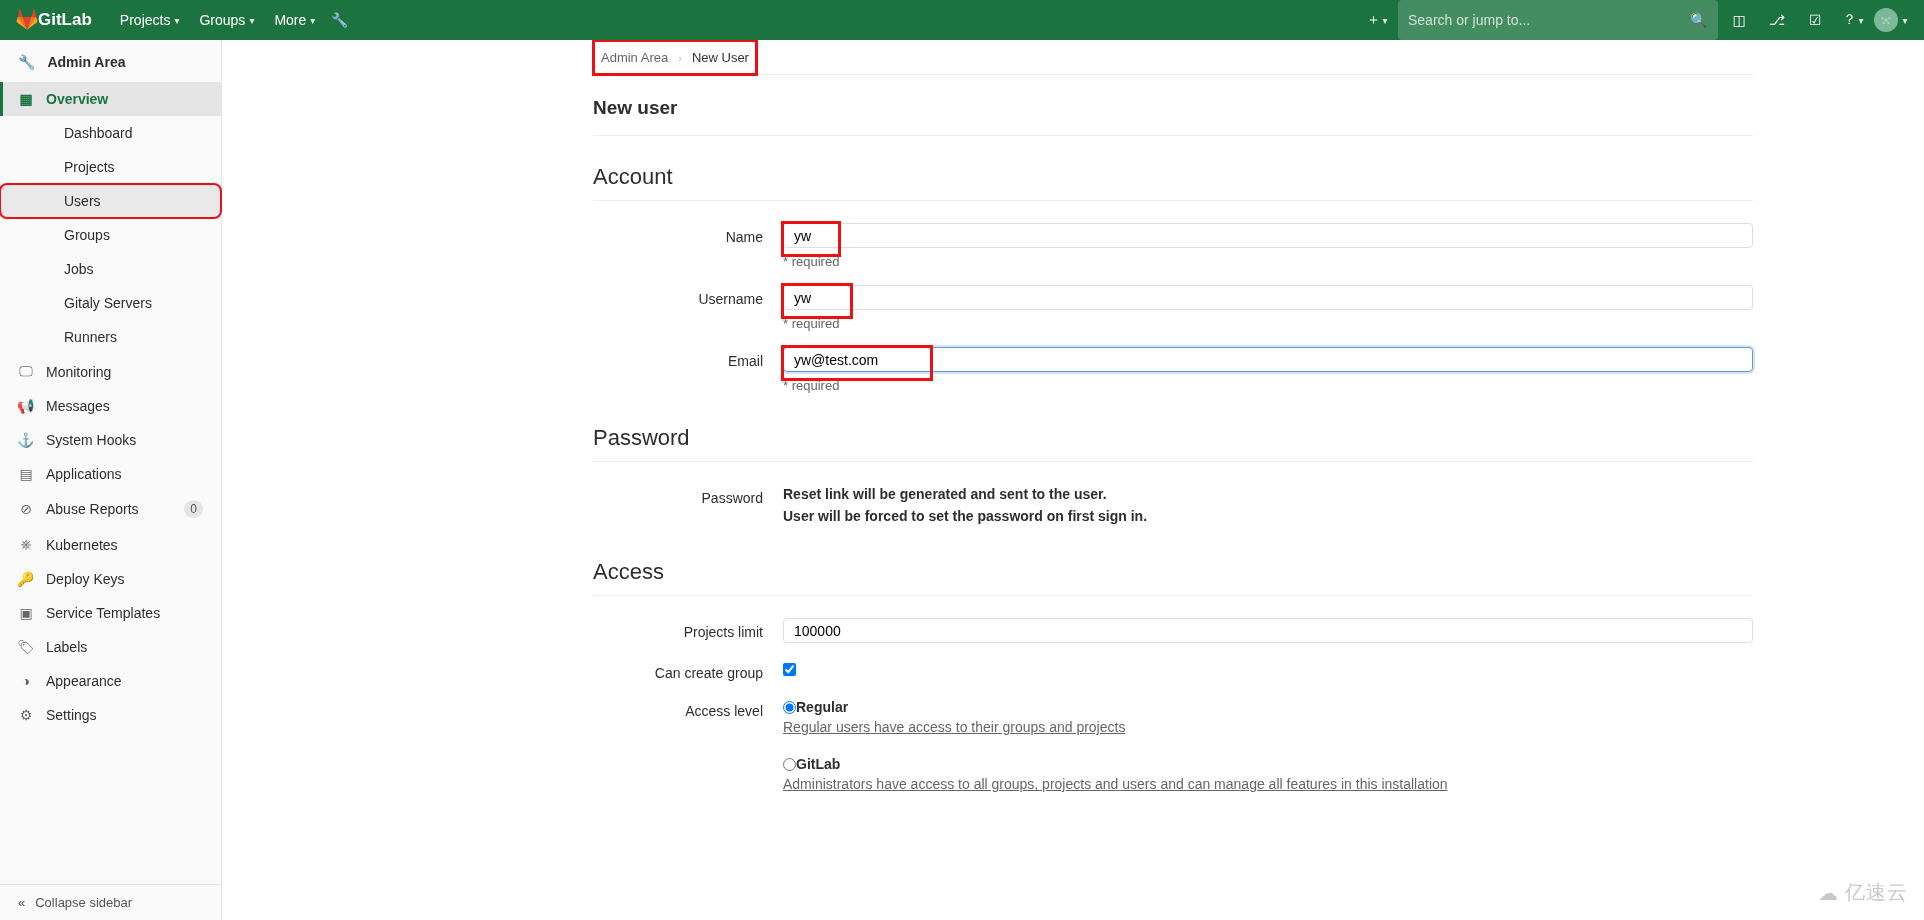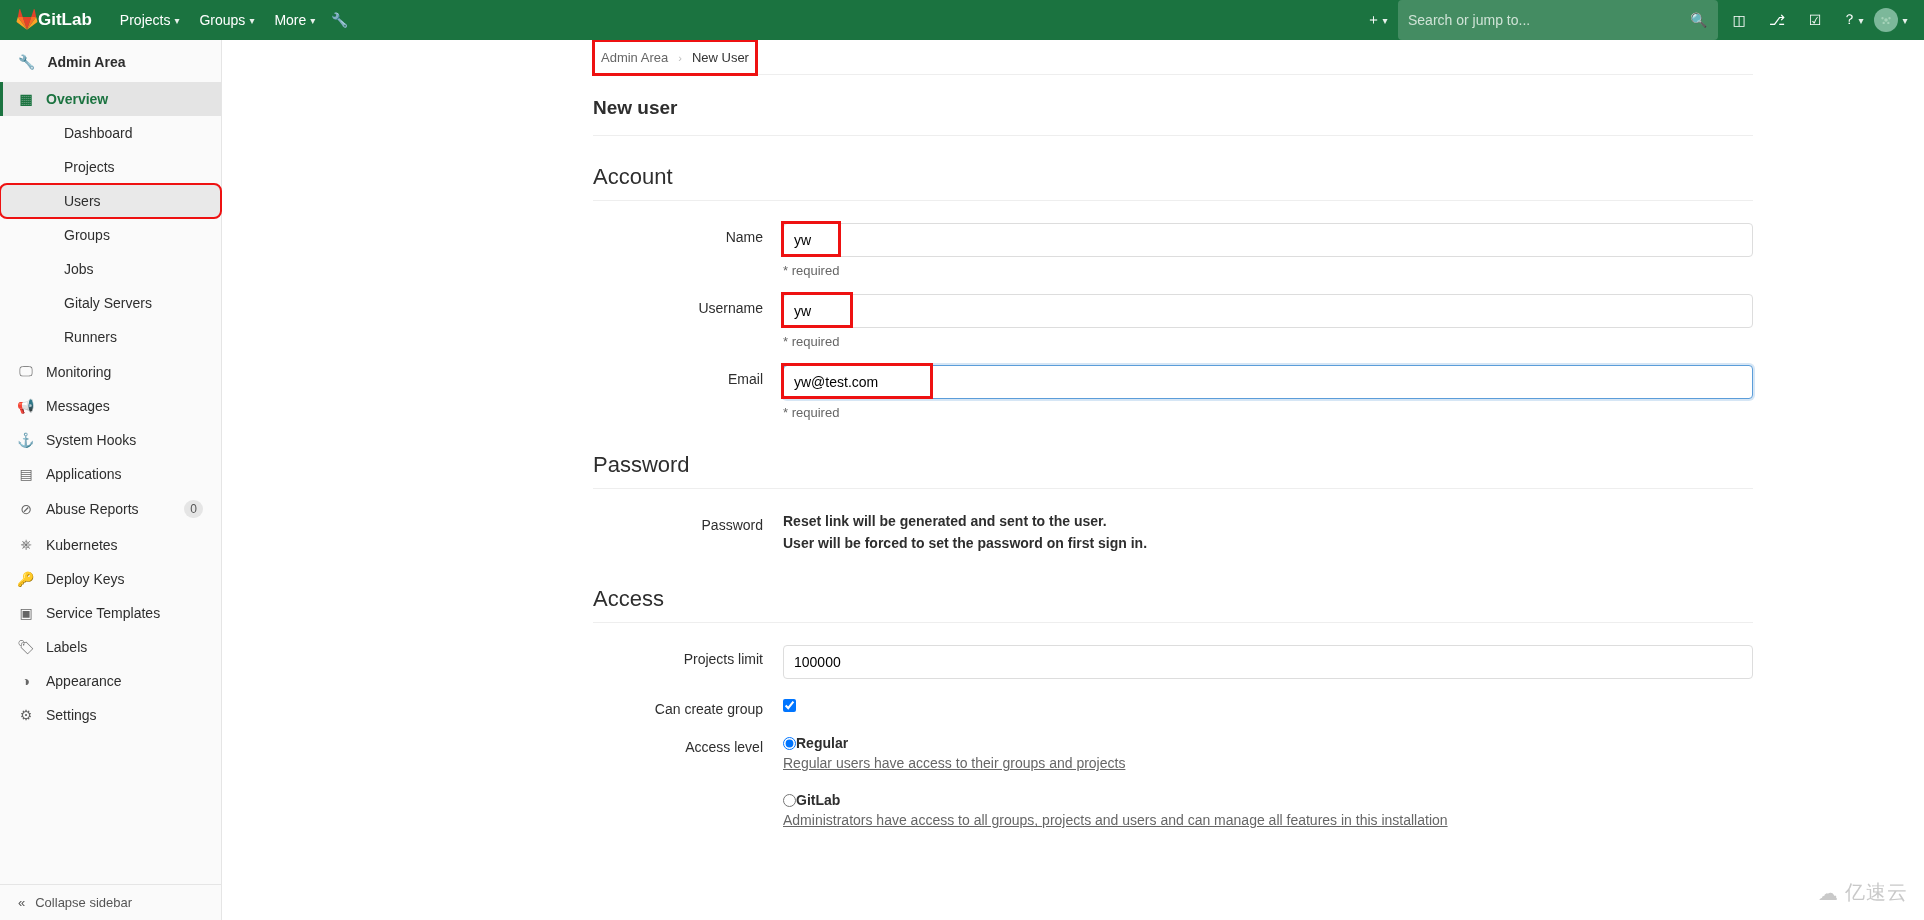--- a/index.html
+++ b/index.html
@@ -130,21 +130,21 @@
     padding-top: 6px;
     color:#2e2e2e;
     font-size: 14px;
   }
   .form-row .field {
     flex:1;
     display:flex; flex-direction:column;
     position:relative;
   }
   .form-row input[type=text], .form-row input[type=email] {
-    height: 34px;
+    height: 25px;
     border: 1px solid #ddd;
     border-radius: 4px;
     padding: 0 10px;
     font-size: 14px;
     width: 100%;
     outline: none;
   }
   .help { color:#666; font-size:13px; margin-top:6px; }
   .pw-note { color:#2e2e2e; font-size:14px; line-height: 1.55; font-weight:700; }
   .muted { color:#666; font-size:14px; line-height:1.5; font-weight:400;text-decoration:underline; }

